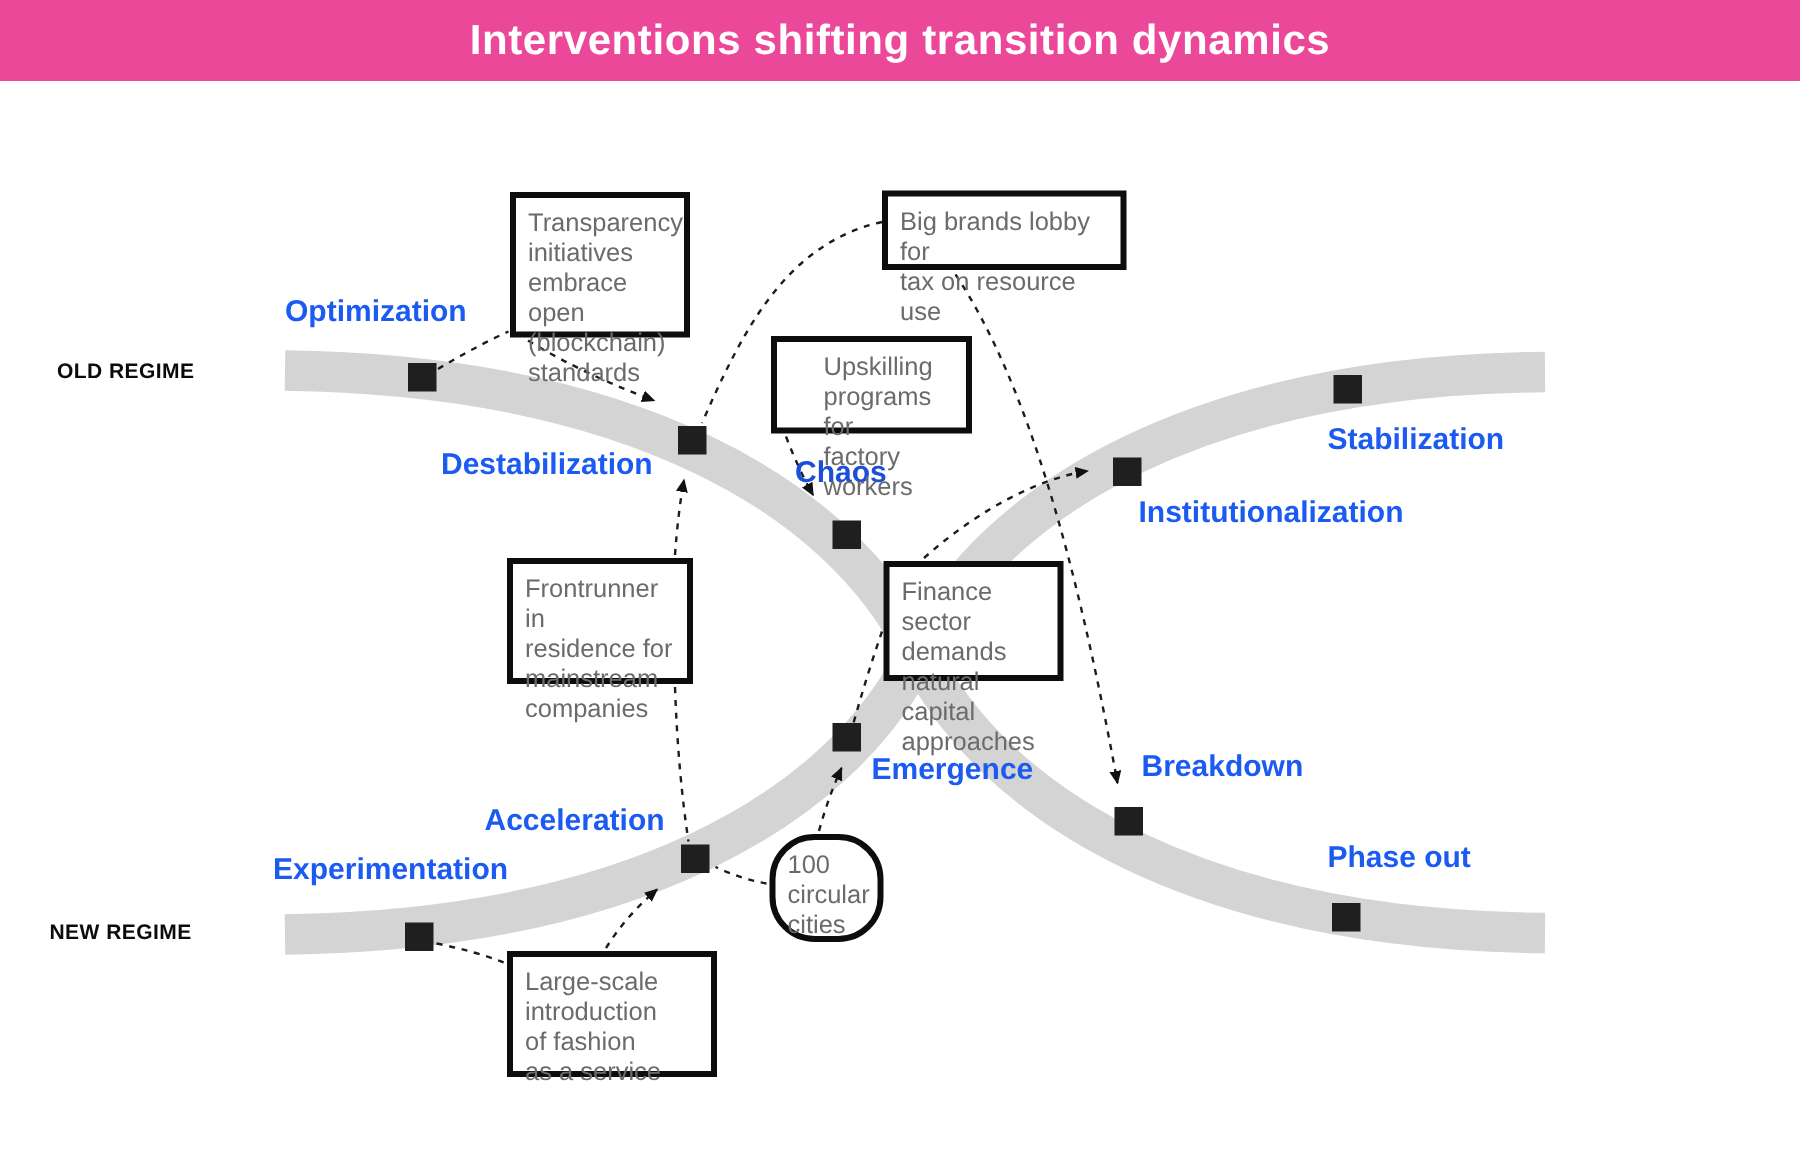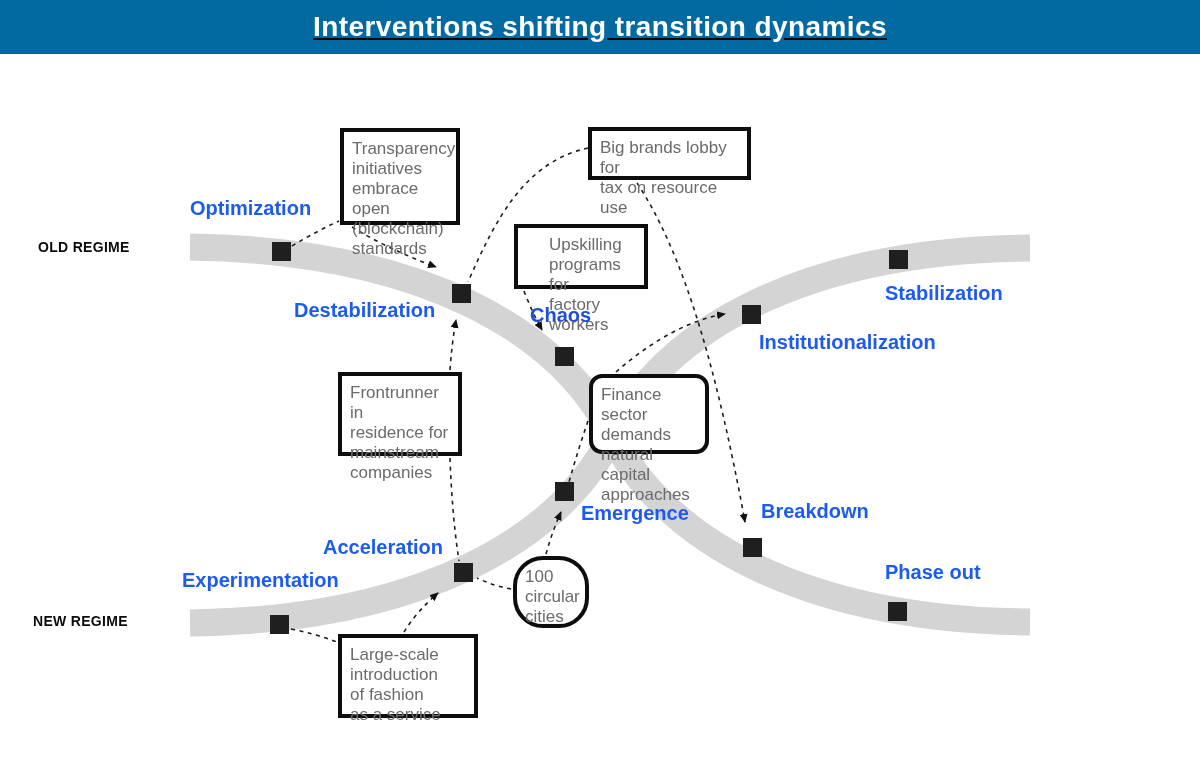--- a/index.html
+++ b/index.html
@@ -13,21 +13,21 @@
                 letter-spacing:0.3px;white-space:nowrap;}
   .phase-label{position:absolute;font-size:20px;font-weight:700;white-space:nowrap;}
   .curve-marker{position:absolute;width:19px;height:19px;background:#1f1f1f;}
   .ibox{position:absolute;box-sizing:border-box;background:#ffffff;border:4px solid #0d0d0d;
         font-size:17px;line-height:1.18;padding:7px 8px;white-space:pre-line;}
 </style>
 </head>
 <body>
 
 <div id="stage">
-  <div id="title-bar" style="background: #0369a1; text-decoration: underline;">
+  <div id="title-bar" style="background: #ec4899;">
     <h1 style="color: rgb(255, 255, 255);">Interventions shifting transition dynamics</h1>
   </div>
 
   <svg id="diagram-svg" viewBox="0 0 1200 768" xmlns="http://www.w3.org/2000/svg">
     <defs>
       <marker id="arrowhead" markerWidth="12" markerHeight="12" refX="8" refY="4" orient="auto" markerUnits="userSpaceOnUse">
         <path d="M0,0 L9,4 L0,8 Z" fill="#111111"></path>
       </marker>
     </defs>
     <g id="curves-group">
@@ -81,21 +81,21 @@
 standards</div>
       <div class="ibox" style="left: 588px; top: 127px; width: 163px; height: 53px; border-color: rgb(13, 13, 13); color: rgb(107, 107, 107);">Big brands lobby for
 tax on resource use</div>
       <div class="ibox" style="left: 514px; top: 224px; width: 134px; height: 65px; border-color: rgb(13, 13, 13); color: rgb(107, 107, 107); padding-left: 31px;">Upskilling
 programs for
 factory workers</div>
       <div class="ibox" style="left: 338px; top: 372px; width: 124px; height: 84px; border-color: rgb(13, 13, 13); color: rgb(107, 107, 107);">Frontrunner in
 residence for
 mainstream
 companies</div>
-      <div class="ibox" style="left: 589px; top: 374px; width: 120px; height: 80px; border-color: rgb(13, 13, 13); color: rgb(107, 107, 107); border-radius: 13px;">Finance sector
+      <div class="ibox" style="left: 589px; top: 374px; width: 120px; height: 80px; border-color: rgb(13, 13, 13); color: rgb(107, 107, 107);">Finance sector
 demands
 natural capital
 approaches</div>
       <div class="ibox" style="left: 513px; top: 556px; width: 76px; height: 72px; border-color: rgb(13, 13, 13); color: rgb(107, 107, 107); border-radius: 30px;">100
 circular
 cities</div>
       <div class="ibox" style="left: 338px; top: 634px; width: 140px; height: 84px; border-color: rgb(13, 13, 13); color: rgb(107, 107, 107);">Large-scale
 introduction
 of fashion
 as a service</div>

